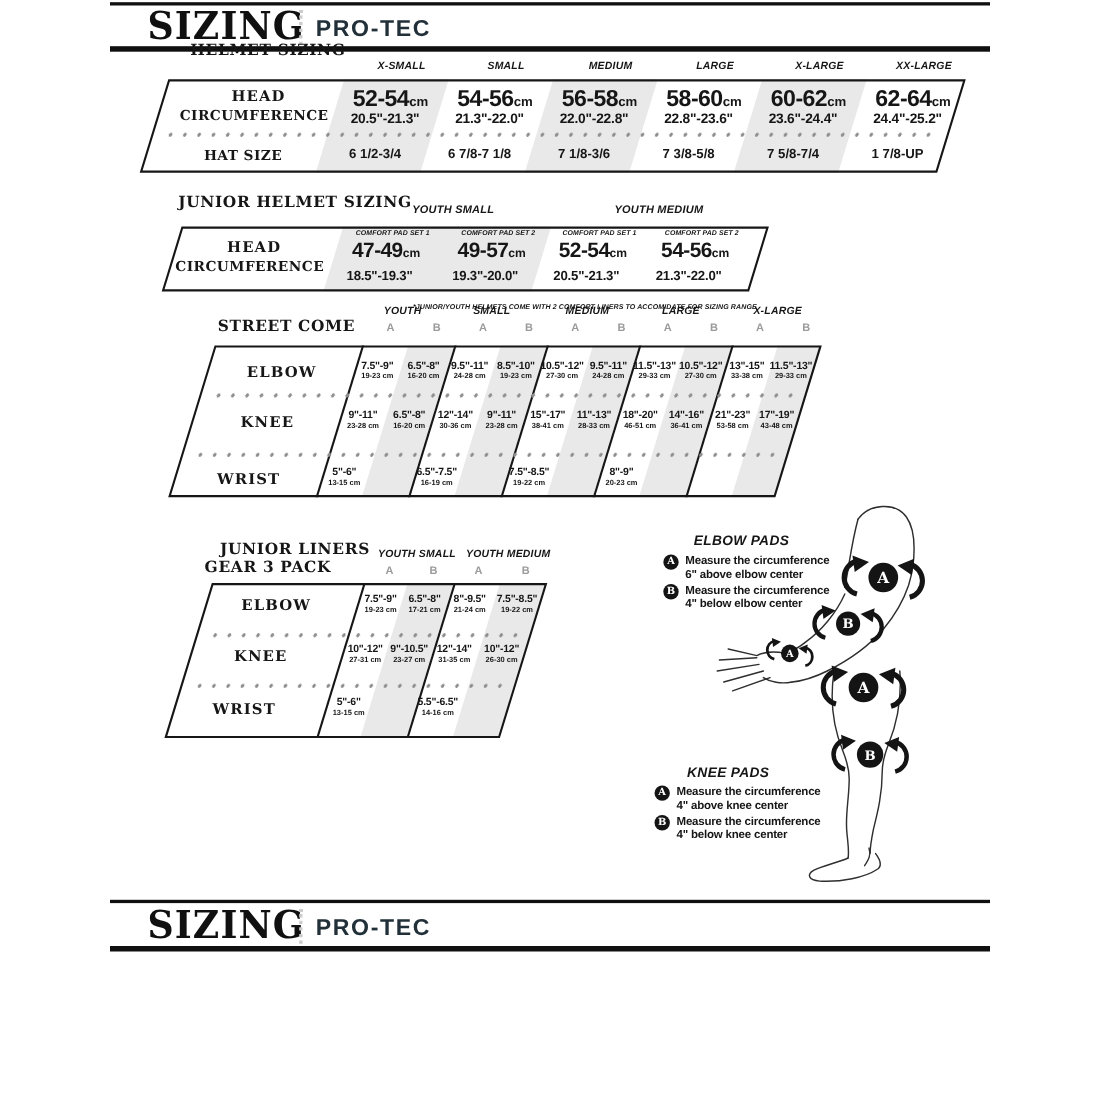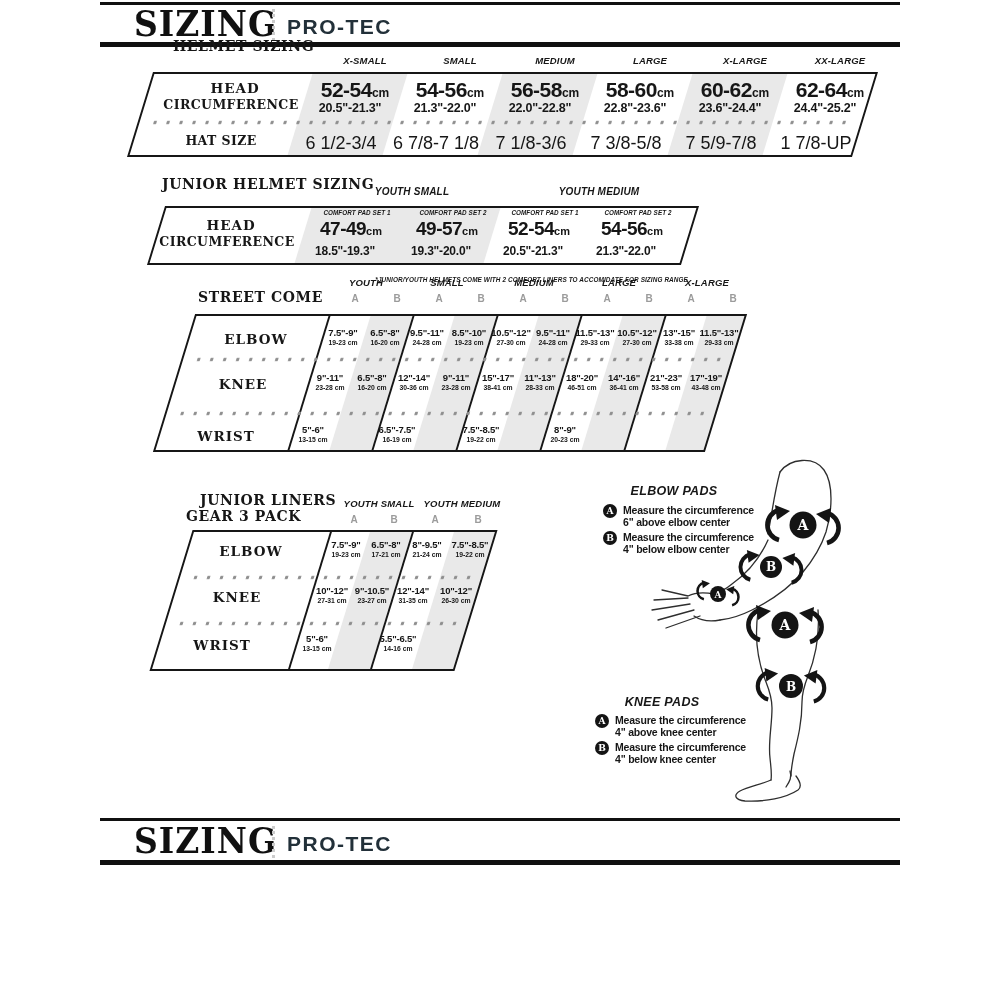--- a/index.html
+++ b/index.html
@@ -39,21 +39,21 @@
   .row { position:absolute; left:0; width:100%; }
   .cc  { position:absolute; left:calc((var(--cx) + var(--rx, 0)) * 1px);
          transform:translateX(-50%); text-align:center; white-space:nowrap; }
 
   .bigcell .v { font-size:21px; font-weight:bold; letter-spacing:-0.5px; }
   .bigcell .u { font-size:12px; font-weight:bold; }
   .jcell  .v { font-size:19px; font-weight:bold; letter-spacing:-0.5px;text-align:right; }
   .jcell  .u { font-size:11px; font-weight:bold; }
   .inch  { font-size:12.5px; font-weight:bold; letter-spacing:-0.2px; }
   .jinch { font-size:12px;  font-weight:bold; letter-spacing:-0.2px; }
-  .hatv  { font-size:18px; font-weight:normal; }
+  .hatv  { font-size:12px; font-weight:bold; }
   .padset { font-size:6.3px; font-style:italic; font-weight:bold; letter-spacing:0.1px; }
   .sc .in { display:block; font-size:9.5px; font-weight:bold; letter-spacing:-0.2px; }
   .sc .cm { display:block; font-size:6.8px; font-weight:bold; margin-top:1px; }
   .rowlab { font-family:"DejaVu Serif", serif; font-weight:700; font-size:13.5px; letter-spacing:1px; }
   .rowlab.sm { font-size:12.5px; letter-spacing:0.4px; }
   .footnote { position:absolute; font-size:6.4px; font-style:italic; font-weight:bold;
               white-space:nowrap; letter-spacing:0.1px; }
 
   
   .guide-title { position:absolute; transform:translateX(-50%); font-style:italic; font-weight:bold;
@@ -113,21 +113,21 @@
       <div class="cc inch" style="--cx:493">22.8"-23.6"</div>
       <div class="cc inch" style="--cx:588">23.6"-24.4"</div>
       <div class="cc inch" style="--cx:683">24.4"-25.2"</div>
     </div>
     <div class="row" style="top:61px; --rx:-7">
       <div class="cc rowlab sm" style="--cx:88">HAT SIZE</div>
       <div class="cc hatv" style="--cx:208">6 1/2-3/4</div>
       <div class="cc hatv" style="--cx:303">6 7/8-7 1/8</div>
       <div class="cc hatv" style="--cx:398">7 1/8-3/6</div>
       <div class="cc hatv" style="--cx:493">7 3/8-5/8</div>
-      <div class="cc hatv" style="--cx:588">7 5/9-7/8</div>
+      <div class="cc hatv" style="--cx:588">7 5/8-7/4</div>
       <div class="cc hatv" style="--cx:683">1 7/8-UP</div>
     </div>
   </div>
 
   <div class="sec-title" style="left:162px; top:176px">JUNIOR HELMET SIZING</div>
   <div class="col-hd" style="left:412px; top:186px; font-size:10px">YOUTH SMALL</div>
   <div class="col-hd" style="left:599px; top:186px; font-size:10px">YOUTH MEDIUM</div>
 
   <div class="tbl" style="left:156px; top:206px; width:534px; height:59px">
     <div class="skew">

